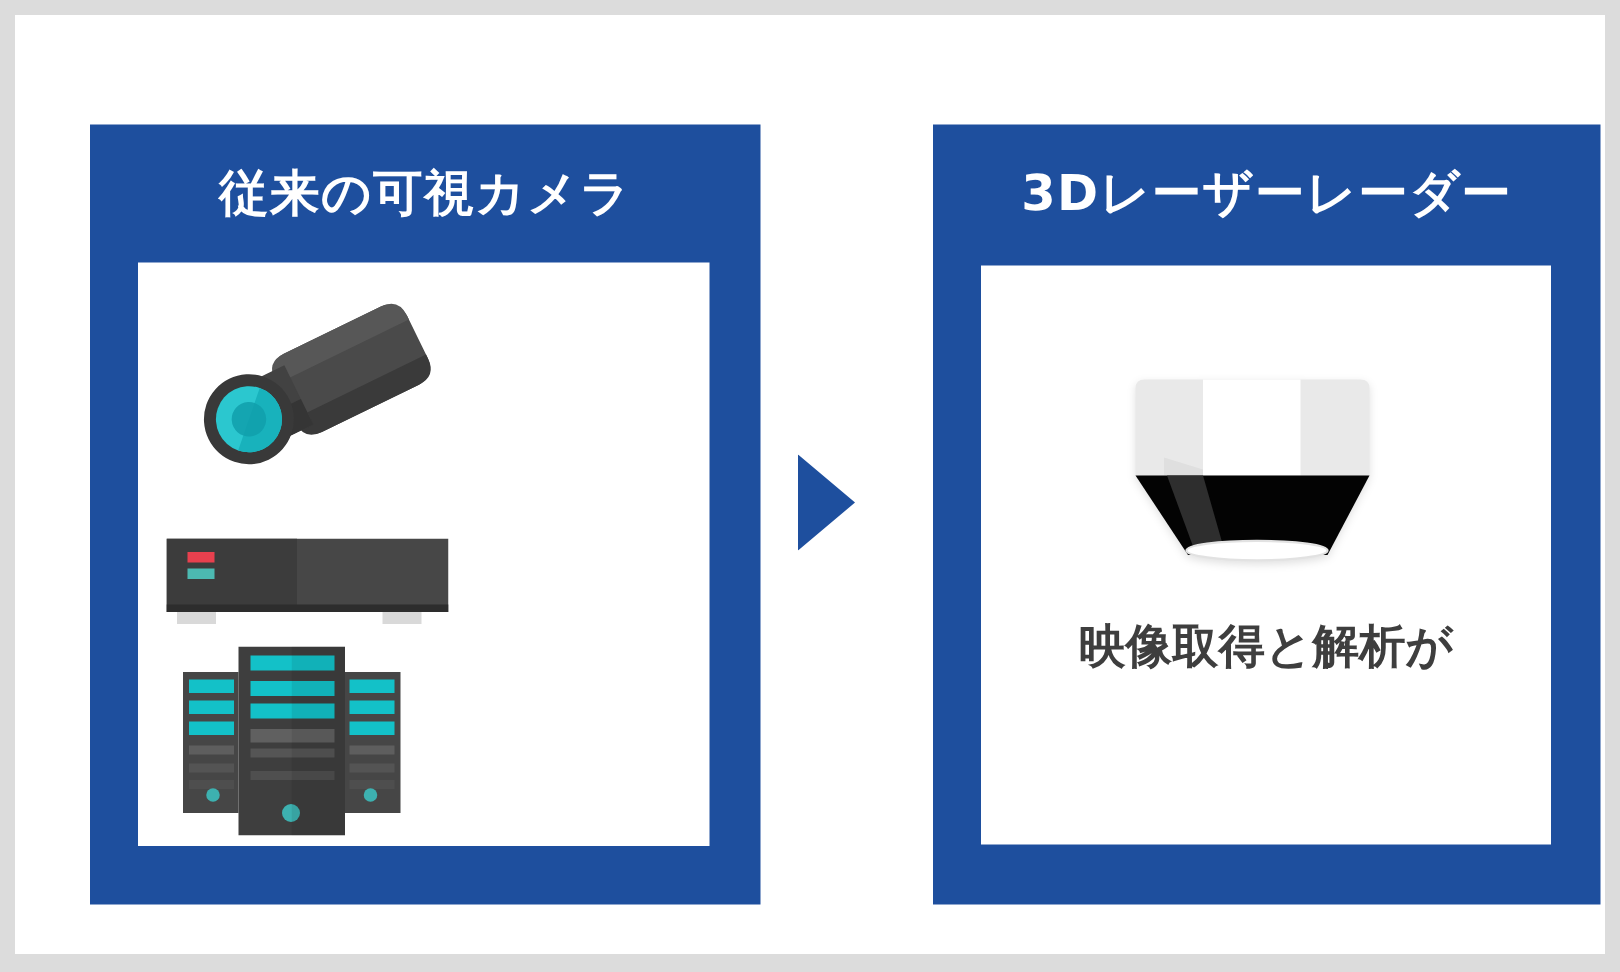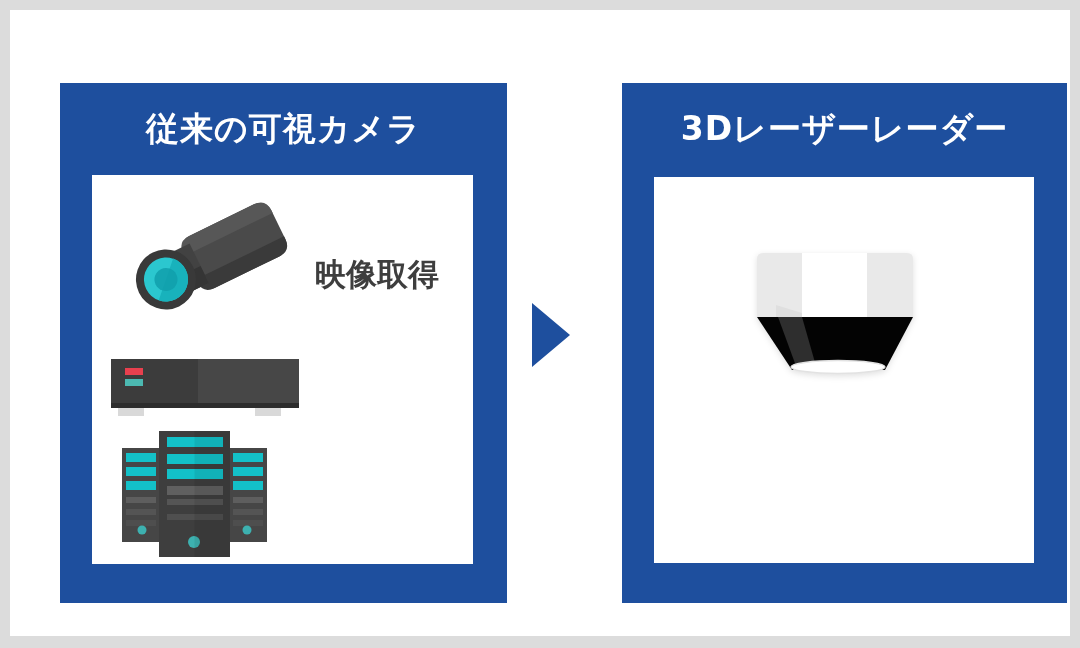--- a/index.html
+++ b/index.html
@@ -105,21 +105,20 @@
           <path d="M60,76 V79 Q60,92 73,92 H145 Q158,92 158,79 V76 Z" fill="#3a3a3a"></path>
           <rect x="34" y="41" width="36" height="44" fill="#424242"></rect>
           <rect x="34" y="66" width="36" height="19" fill="#353535"></rect>
           <circle cx="33" cy="63" r="30" fill="#393939"></circle>
           <circle cx="33" cy="63" r="22" fill="#2bc7cf"></circle>
           <path d="M48.6,47.4 A22,22 0 0 1 17.4,78.6 Z" fill="#18b2bc"></path>
           <circle cx="33" cy="63" r="11.5" fill="#119fab" opacity="0.85"></circle>
         </g>
       </svg>
 
-      <div class="item-label label-acquisition">映像取得</div>
 
       <svg class="icon-abs recorder-icon" width="188" height="58" viewBox="0 0 188 58">
         <rect x="7" y="46" width="26" height="11" fill="#d9d9d9"></rect>
         <rect x="144" y="46" width="26" height="11" fill="#d9d9d9"></rect>
         <rect x="0" y="0" width="188" height="49" fill="#474747"></rect>
         <rect x="0" y="0" width="87" height="49" fill="#3c3c3c"></rect>
         <rect x="0" y="44" width="188" height="5" fill="#2d2d2d"></rect>
         <rect x="14" y="9" width="18" height="7" fill="#e8404e"></rect>
         <rect x="14" y="20" width="18" height="7" fill="#4cb9b1"></rect>
       </svg>
@@ -178,17 +177,18 @@
         <polygon points="20,53 46,61 46,65 20,65" fill="#dfdfdf"></polygon>
 
         <path d="M1,65 H157 L129,118 H36 Z" fill="#030303"></path>
 
         <polygon points="22,65 46,65 60,114 40,114" fill="#2e2e2e"></polygon>
 
         <ellipse cx="82" cy="115" rx="47" ry="6.5" fill="#ffffff" stroke="#e2e2e2" stroke-width="1.5"></ellipse>
       </svg>
 
       <div class="caption">
+        <div>映像取得と解析が</div>
       </div>
     </div>
   </div>
 
 </div>
 
 </body></html>

